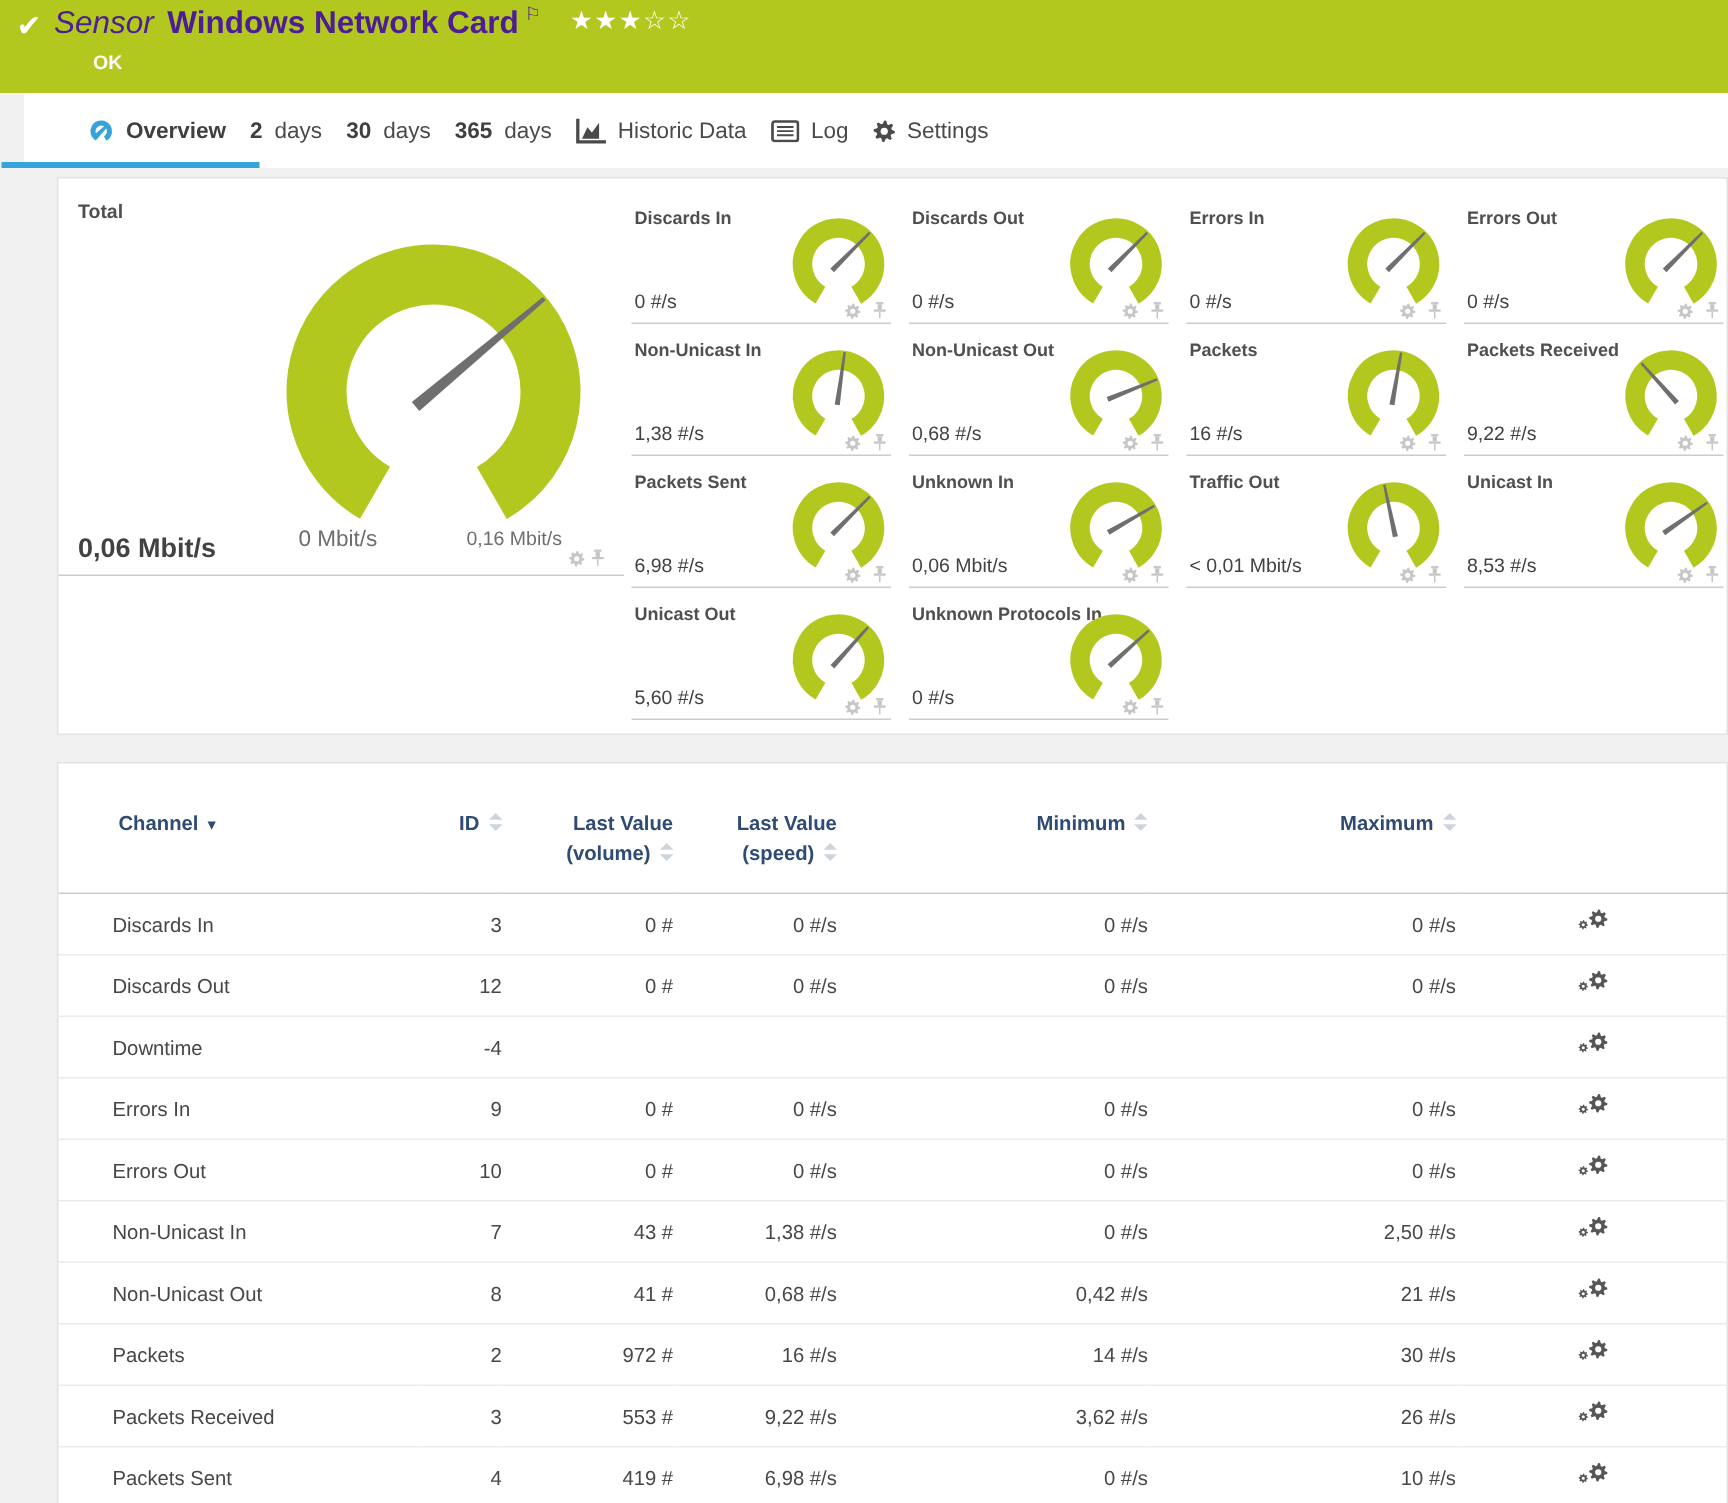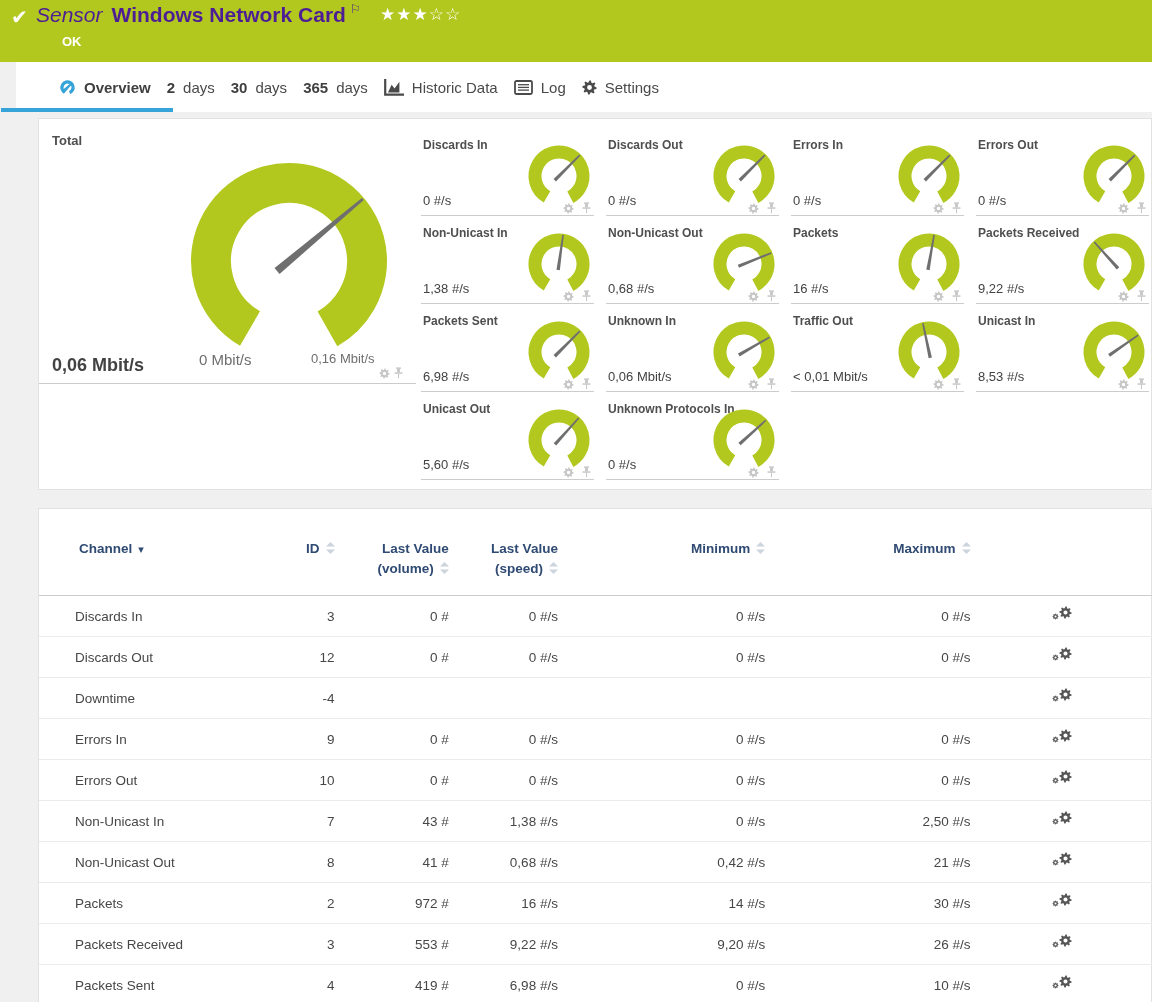--- a/index.html
+++ b/index.html
@@ -657,21 +657,21 @@
       <span class="small"><svg width="7" height="7" viewBox="0 0 7 7">
     <path fill-rule="evenodd" fill="#565656" d="M6.60,3.50L6.54,4.10L5.56,4.35L5.36,4.74L5.69,5.69L5.22,6.08L4.35,5.56L3.94,5.69L3.50,6.60L2.90,6.54L2.65,5.56L2.26,5.36L1.31,5.69L0.92,5.22L1.44,4.35L1.31,3.94L0.40,3.50L0.46,2.90L1.44,2.65L1.64,2.26L1.31,1.31L1.78,0.92L2.65,1.44L3.06,1.31L3.50,0.40L4.10,0.46L4.35,1.44L4.74,1.64L5.69,1.31L6.08,1.78L5.56,2.65L5.69,3.06Z
       M2.45,3.5 a1.054,1.054 0 1,0 2.108,0 a1.054,1.054 0 1,0 -2.108,0 Z"></path>
                 </svg></span></span></td>
         </tr>
         <tr>
           <td class="left">Packets Received</td>
           <td>3</td>
           <td>553 #</td>
           <td>9,22 #/s</td>
-          <td>9,20 #/s</td>
+          <td>3,62 #/s</td>
           <td>26 #/s</td>
           <td class="gearcell"><span class="dblgear">
       <span class="big"><svg width="13" height="13" viewBox="0 0 13 13">
     <path fill-rule="evenodd" fill="#565656" d="M12.60,6.50L12.48,7.69L10.56,8.18L10.15,8.94L10.81,10.81L9.89,11.57L8.18,10.56L7.36,10.81L6.50,12.60L5.31,12.48L4.82,10.56L4.06,10.15L2.19,10.81L1.43,9.89L2.44,8.18L2.19,7.36L0.40,6.50L0.52,5.31L2.44,4.82L2.85,4.06L2.19,2.19L3.11,1.43L4.82,2.44L5.64,2.19L6.50,0.40L7.69,0.52L8.18,2.44L8.94,2.85L10.81,2.19L11.57,3.11L10.56,4.82L10.81,5.64Z
       M4.43,6.5 a2.074,2.074 0 1,0 4.148,0 a2.074,2.074 0 1,0 -4.148,0 Z"></path>
                 </svg></span>
       <span class="small"><svg width="7" height="7" viewBox="0 0 7 7">
     <path fill-rule="evenodd" fill="#565656" d="M6.60,3.50L6.54,4.10L5.56,4.35L5.36,4.74L5.69,5.69L5.22,6.08L4.35,5.56L3.94,5.69L3.50,6.60L2.90,6.54L2.65,5.56L2.26,5.36L1.31,5.69L0.92,5.22L1.44,4.35L1.31,3.94L0.40,3.50L0.46,2.90L1.44,2.65L1.64,2.26L1.31,1.31L1.78,0.92L2.65,1.44L3.06,1.31L3.50,0.40L4.10,0.46L4.35,1.44L4.74,1.64L5.69,1.31L6.08,1.78L5.56,2.65L5.69,3.06Z
       M2.45,3.5 a1.054,1.054 0 1,0 2.108,0 a1.054,1.054 0 1,0 -2.108,0 Z"></path>
                 </svg></span></span></td>

